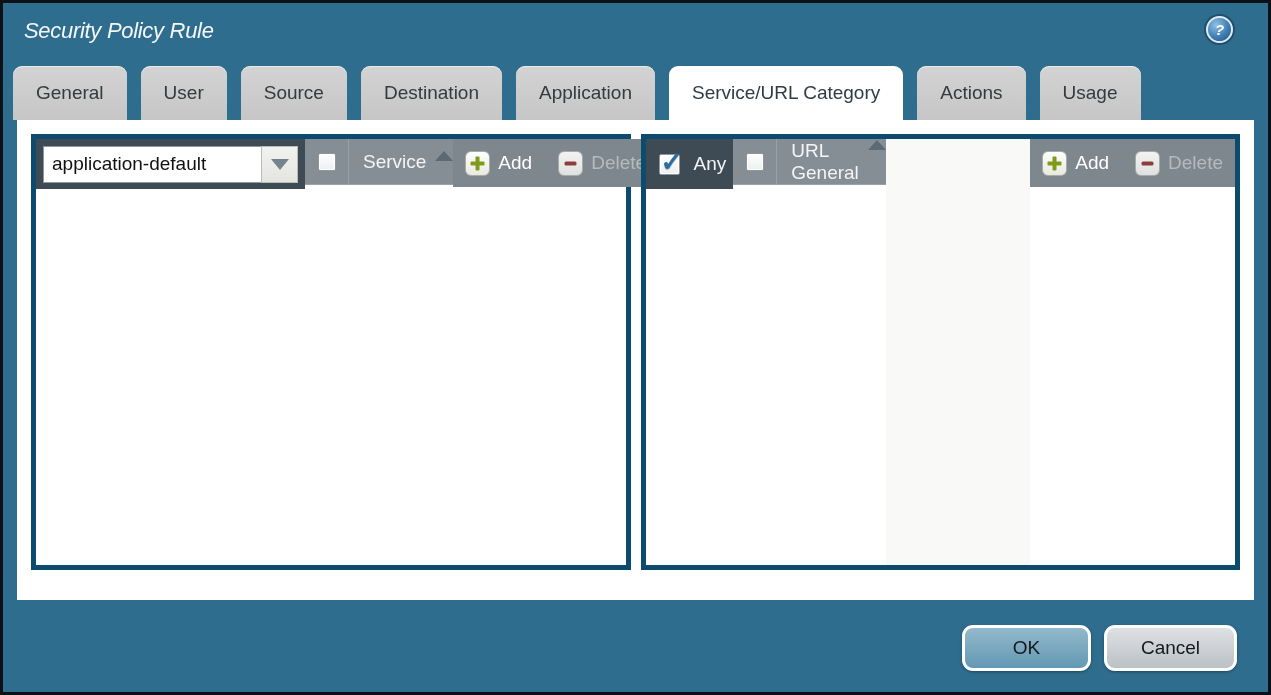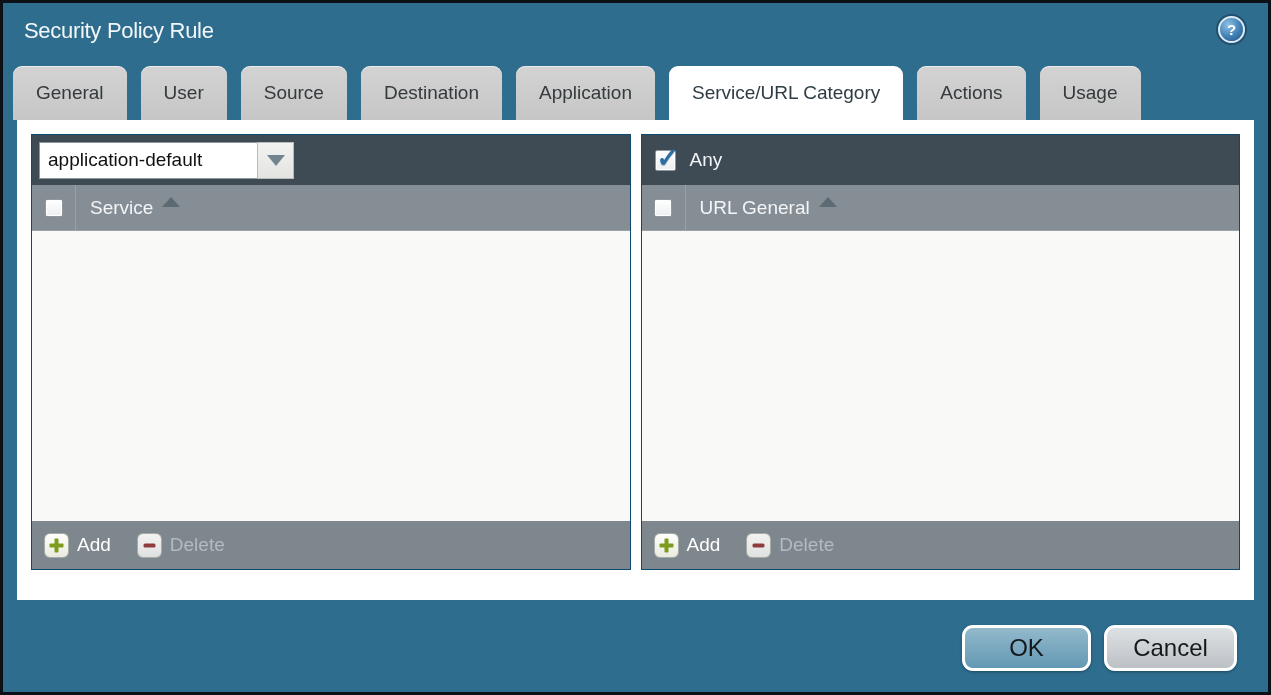--- a/index.html
+++ b/index.html
@@ -10,21 +10,21 @@
     position:relative;
     overflow:hidden;
   }
   .window {
     position:absolute; inset:0;
     border:3px solid #0b1116;
     background:#2e6d8e;
   }
 
   
-  .title-bar { position:absolute; top:0; left:0; right:4px; height:60px; }
+  .title-bar { position:absolute; top:0; left:0; right:16px; height:60px;font-style:italic; }
   .title-text {
     position:absolute; top:15px; left:21px;
     color:#f4f7f9; font-size:22px; letter-spacing:-0.3px;
   }
   .help-icon {
     position:absolute; top:13px; right:19px;
     width:27px; height:27px; border-radius:50%;
     background:radial-gradient(circle at 35% 30%, #8fc0e4 0%, #3f7fb4 55%, #1c5186 100%);
     border:2px solid #dfe9f2;
     box-shadow:0 0 0 2px rgba(15,45,70,.45);
@@ -57,22 +57,22 @@
   
   .sheet {
     position:absolute; top:117px; left:14px; right:14px; height:480px;
     background:#ffffff;
     display:flex; gap:10px;
     padding:14px 14px 30px 14px;
     z-index:2;
   }
   .panel {
     flex:1 1 0;
-    border:1px solid #0c4a6e;
-    display:flex; flex-direction:column;
+    border:5px solid #0c4a6e;
+    display:flex; flex-direction:row;
     min-width:0;
   }
 
   .panel-toolbar {
     background:#3e4b55; height:50px; flex:0 0 50px;
     display:flex; align-items:center; padding:0 7px;
   }
 
   
   .dd-wrap { display:flex; height:37px; }
@@ -160,21 +160,21 @@
 
   
   .action-row {
     position:absolute; top:622px; right:31px;
     display:flex; gap:13px;
   }
   .btn {
     height:46px; border-radius:11px;
     border:3px solid #ffffff;
     font-family:"Liberation Sans", sans-serif;
-    font-size:24px; color:#14191c;
+    font-size:19px; color:#14191c;
     display:flex; align-items:center; justify-content:center;
     cursor:pointer;
     box-shadow:0 1px 3px rgba(0,0,0,.35);
   }
   .btn-ok {
     width:129px;
     background:linear-gradient(#93b9cb,#6398b4);
   }
   .btn-cancel {
     width:133px;

